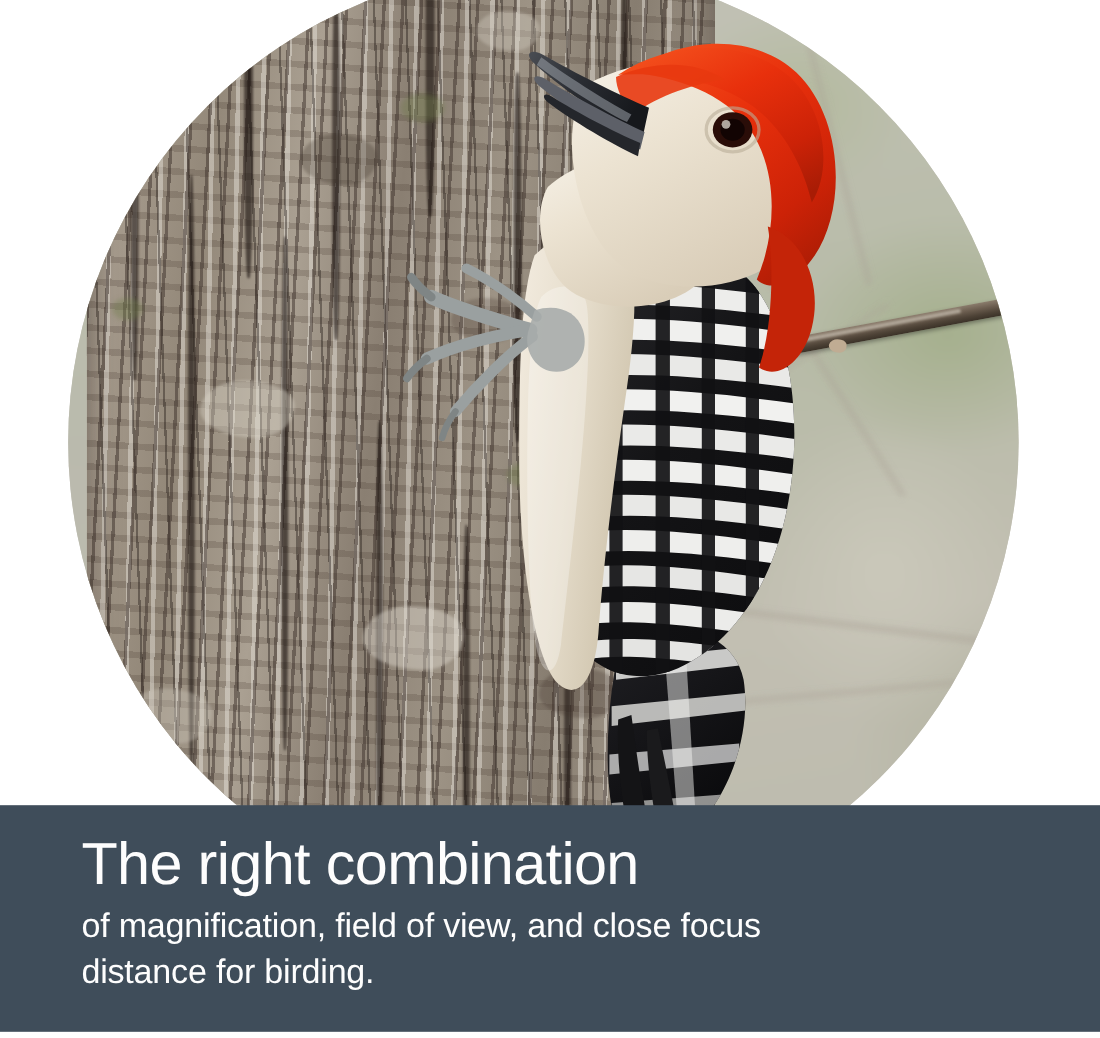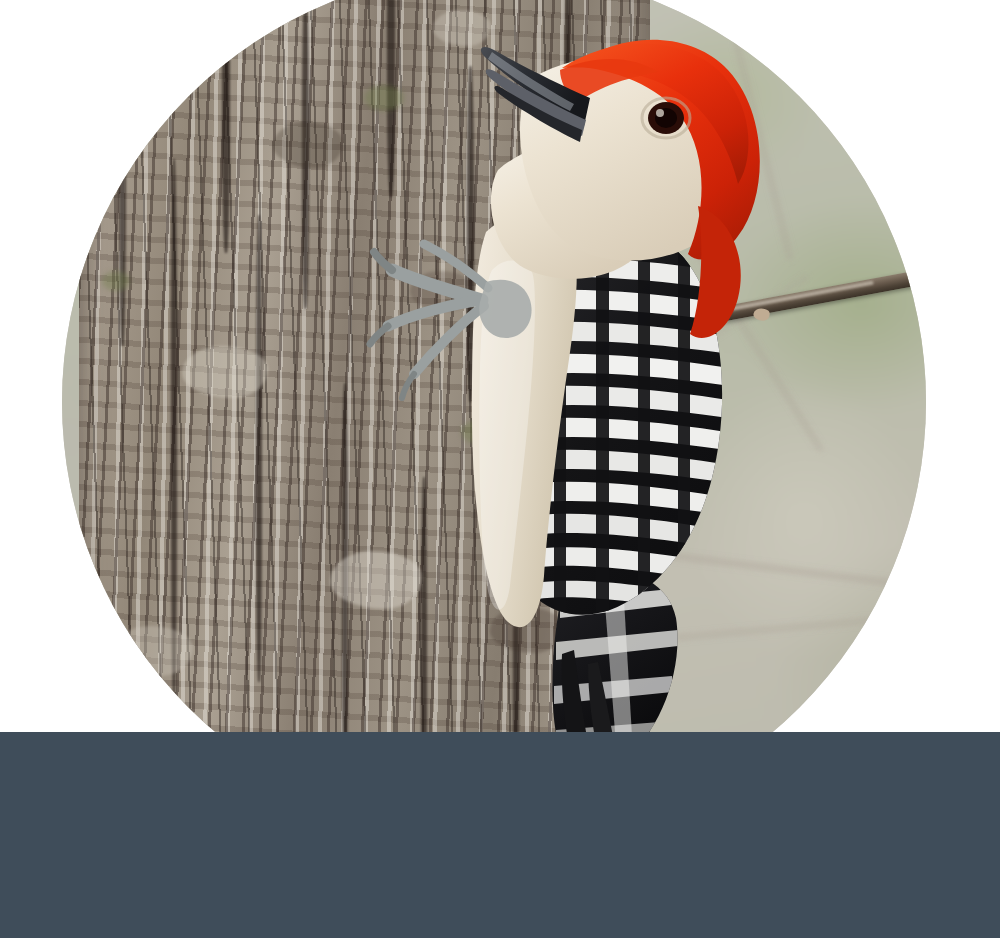--- a/index.html
+++ b/index.html
@@ -408,16 +408,18 @@
                    C426,368 414,350 418,332 Z" fill="#a7acab" opacity=".9"></path>
         </g>
 
       </svg>
 
     </div>
   </div>
 
   <div class="caption-banner">
     <div class="caption-inner">
+      <p class="headline">The right combination</p>
+      <p class="subline">of magnification, field of view, and close focus distance for birding.</p>
     </div>
   </div>
 
 </div>
 
 </body></html>

